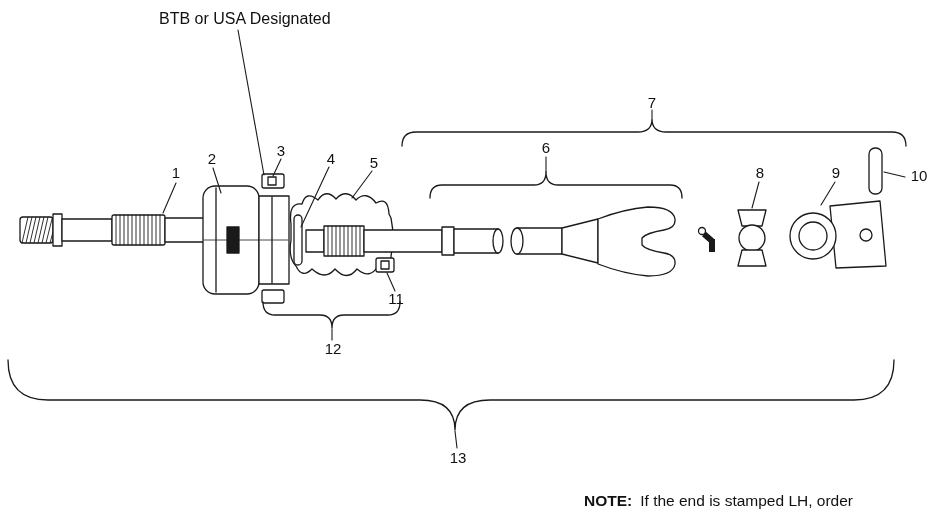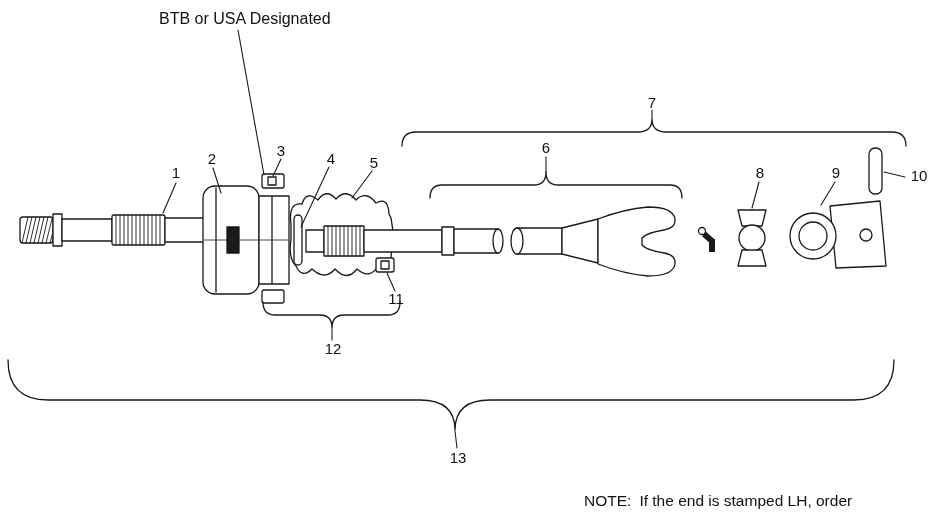--- a/index.html
+++ b/index.html
@@ -25,21 +25,21 @@
   .note {
     position: absolute;
     left: 584px;
     top: 446px;
     width: 345px;
     font-size: 15.5px;
     line-height: 22px;
     color: #111111;
     white-space: pre-wrap;
   }
-  .note strong { font-weight: normal; margin-right: 8px; margin-top: 27px; }
+  .note strong { font-weight: bold; margin-right: 8px; margin-top: 27px; }
 </style>
 </head>
 <body>
 
 <div class="stage">
 
   <svg width="940" height="523" viewBox="0 0 940 523">
 
     <g stroke="#1a1a1a" stroke-width="1.3" fill="none" stroke-linecap="round" stroke-linejoin="round">
 

